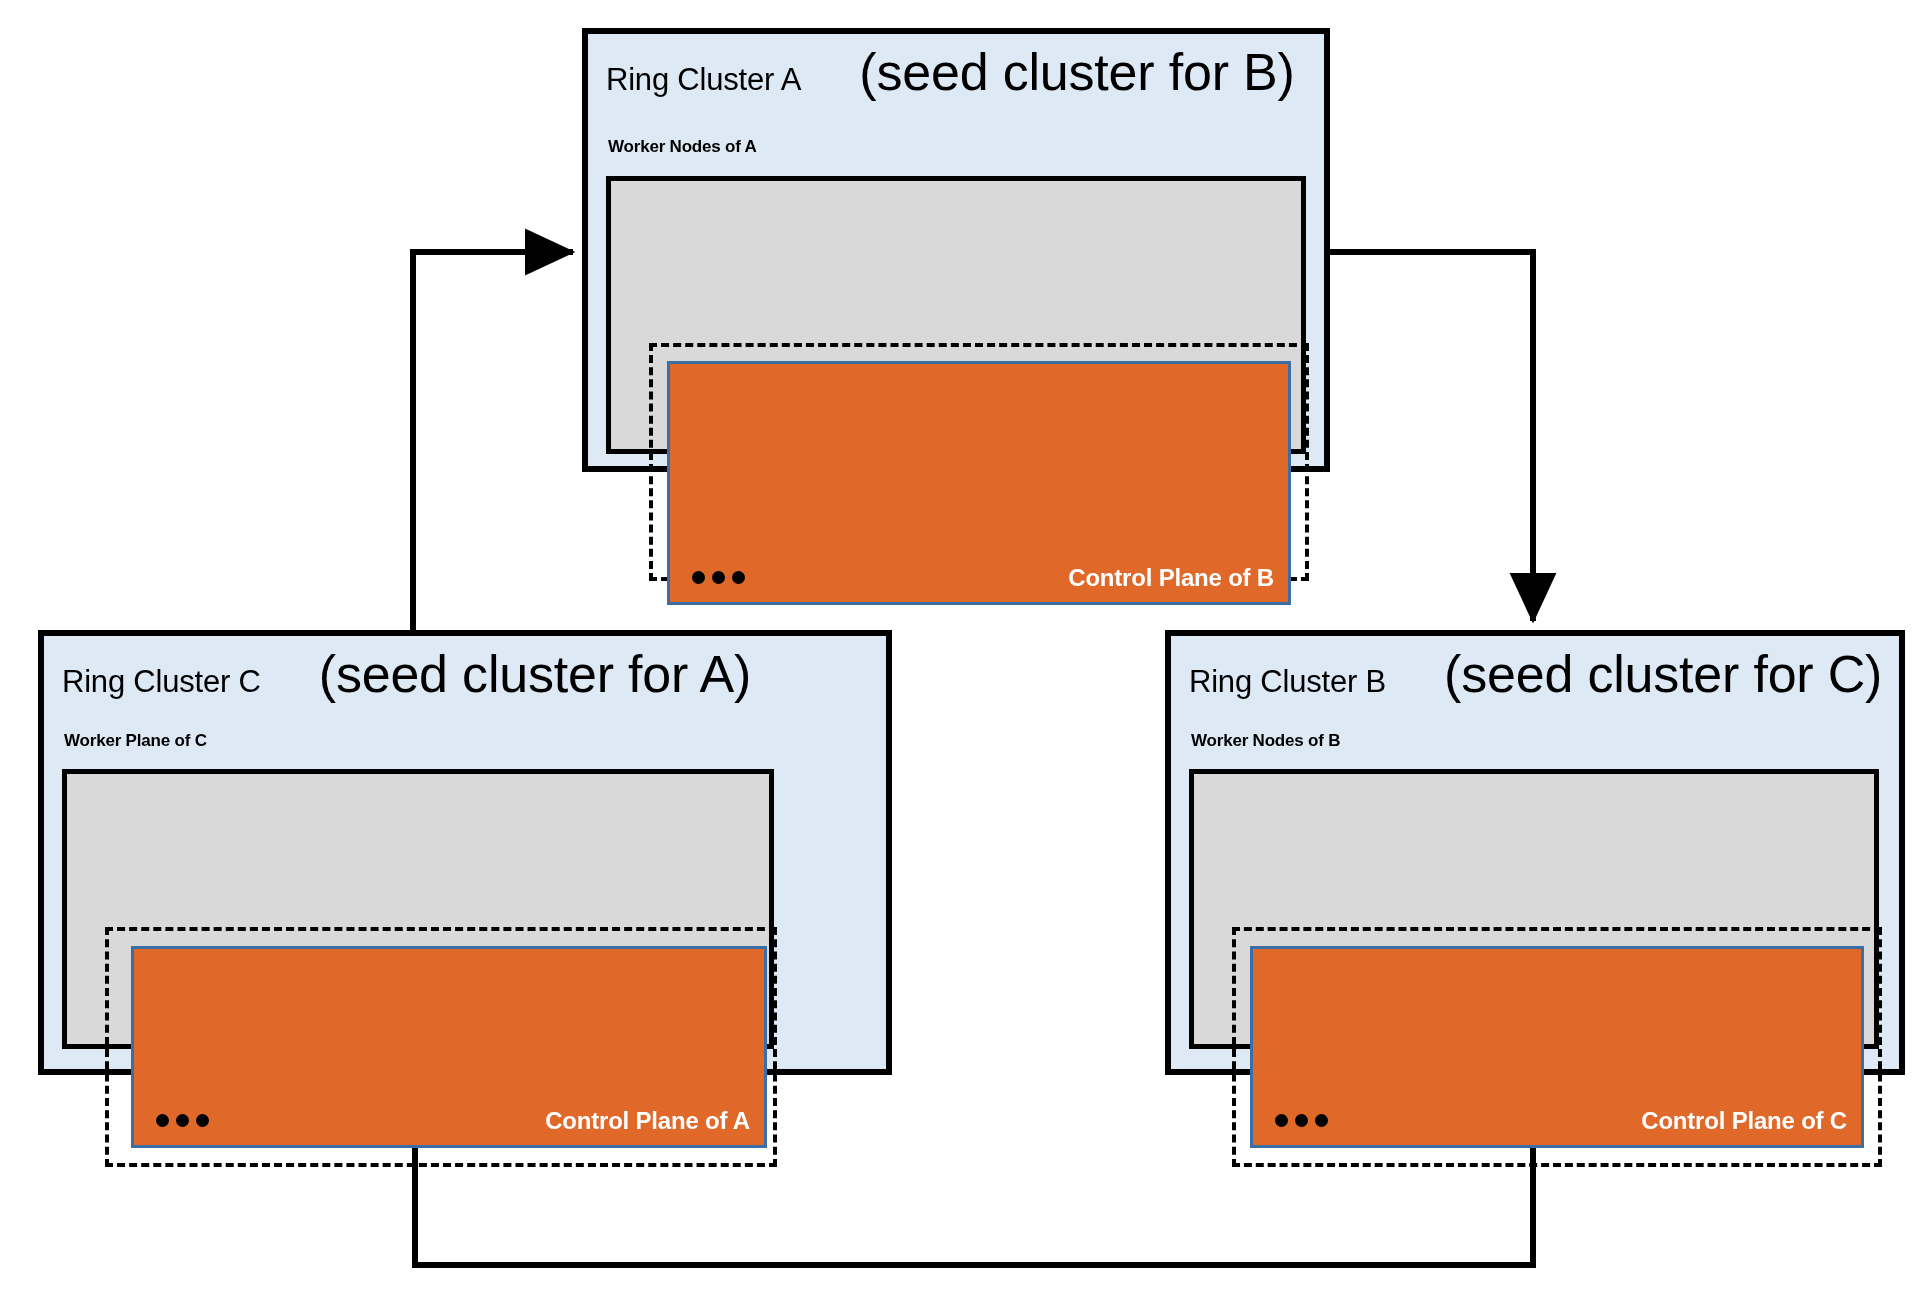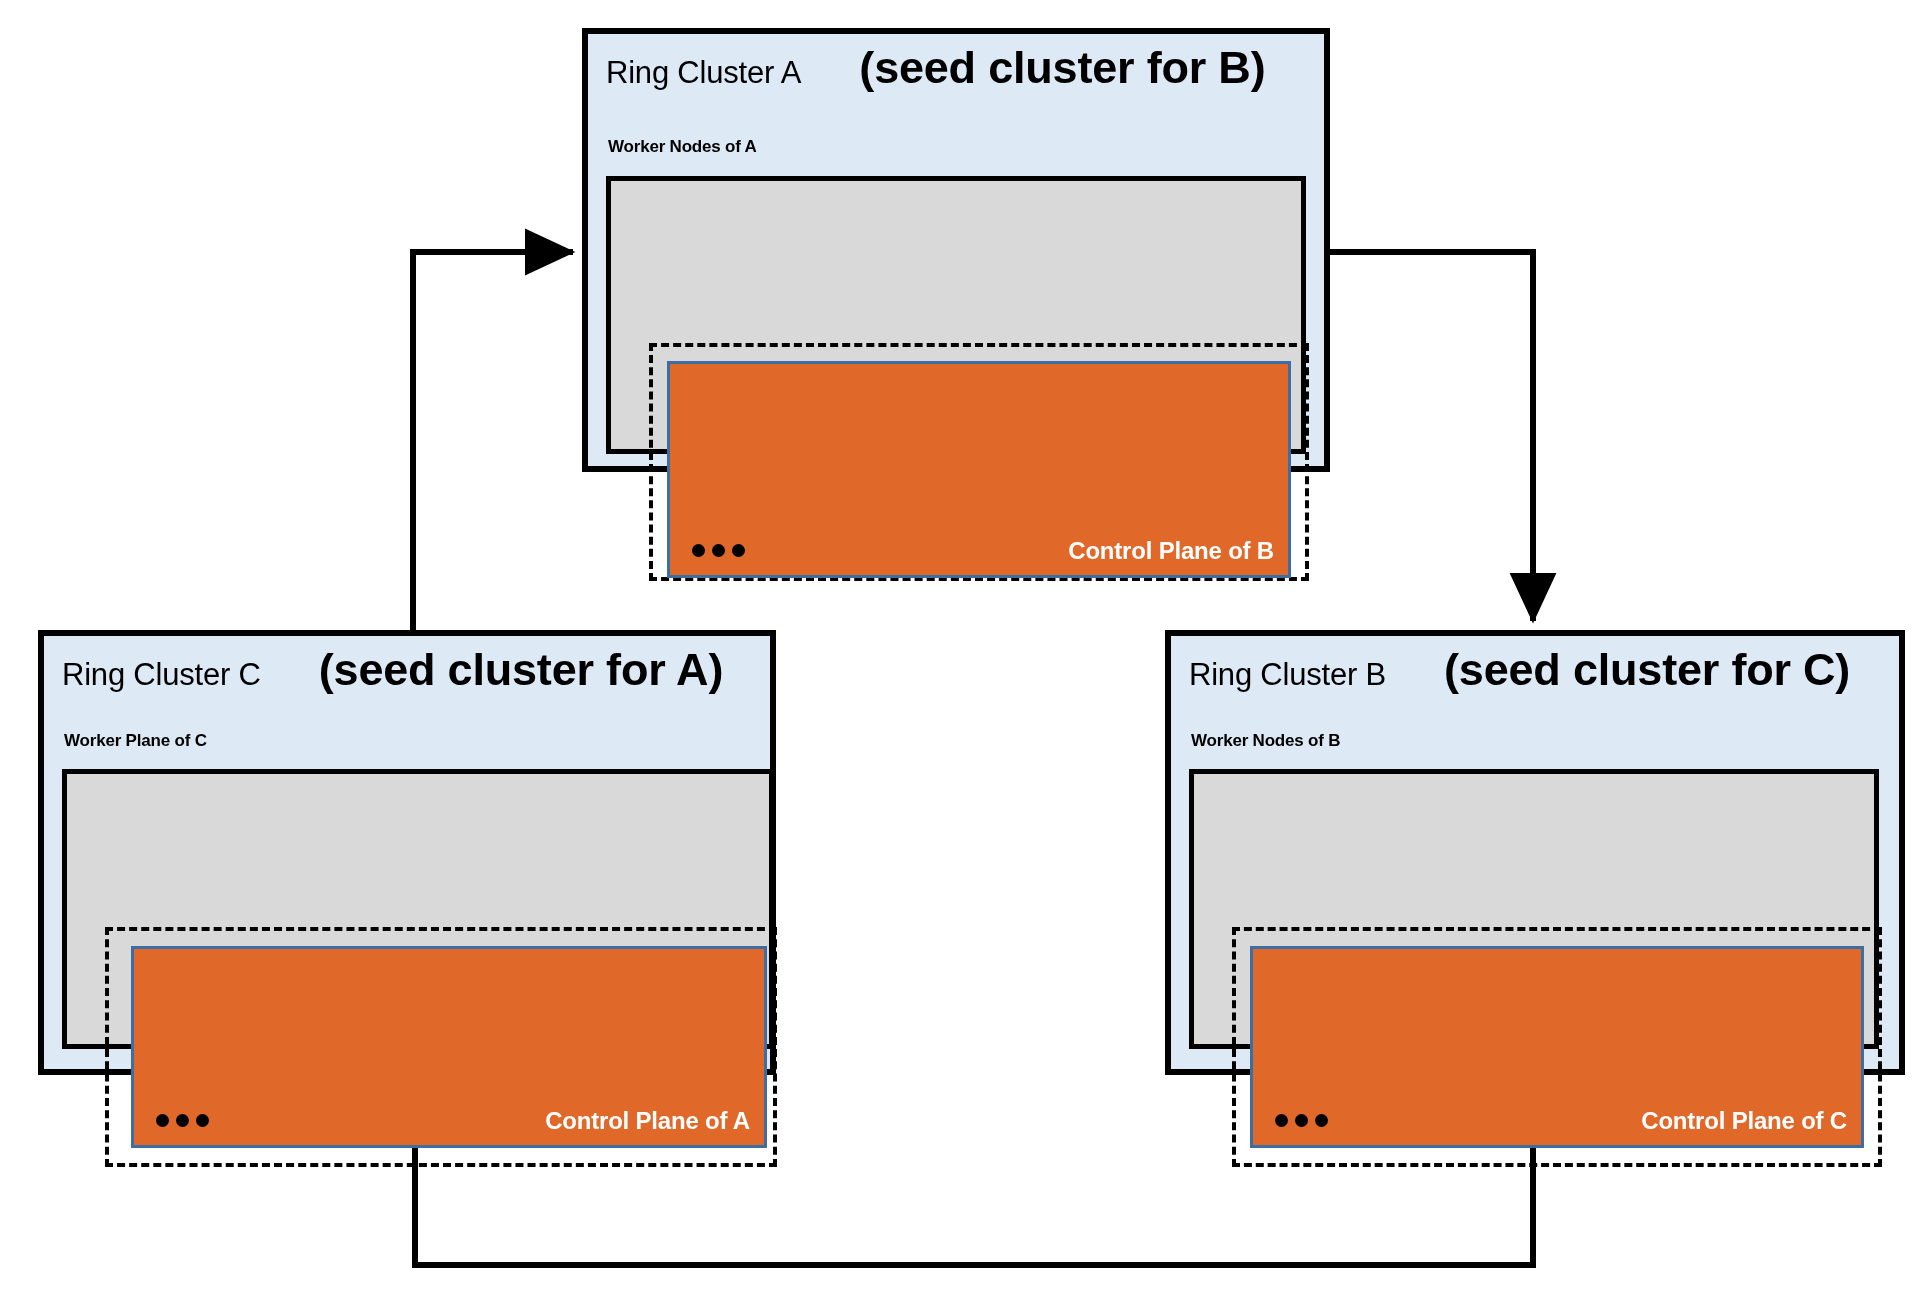--- a/index.html
+++ b/index.html
@@ -46,22 +46,22 @@
     align-items: baseline;
     white-space: nowrap;
   }
   .cluster-title {
     font-size: 31px;
     font-weight: 400;
     color: #000000;
     letter-spacing: -0.2px;
   }
   .cluster-subtitle {
-    font-size: 45px;
-    font-weight: 700;
+    font-size: 52px;
+    font-weight: 400;
     color: #000000;
     margin-left: 58px;
     letter-spacing: -0.2px;
   }
   .worker-label {
     position: absolute;
     left: 20px;
     font-size: 17px;
     font-weight: 700;
     color: #000000;
@@ -111,36 +111,36 @@
   .cp-dots i {
     display: block;
     width: 13px;
     height: 13px;
     border-radius: 50%;
     background: #000000;
   }
 
   
   #cluster-a { left: 582px;  top: 28px;   width: 748px; height: 444px; }
-  #cluster-c { left: 38px;   top: 630px;  width: 738px; height: 445px; }
+  #cluster-c { left: 38px;   top: 630px;  width: 854px; height: 445px; }
   #cluster-b { left: 1165px; top: 630px;  width: 740px; height: 445px; }
 
   #cluster-a .worker-label { top: 103px; }
   #cluster-c .worker-label { top: 95px; }
   #cluster-b .worker-label { top: 95px; }
 
   #cluster-a .worker-box { left: 18px; top: 142px; width: 700px; height: 278px; }
   #cluster-c .worker-box { left: 18px; top: 133px; width: 712px; height: 280px; }
   #cluster-b .worker-box { left: 18px; top: 133px; width: 690px; height: 280px; }
 
   #cluster-a .dashed-box { left: 38px; top: 162px; width: 660px; height: 238px; }
   #cluster-c .dashed-box { left: 38px; top: 153px; width: 672px; height: 240px; }
   #cluster-b .dashed-box { left: 38px; top: 153px; width: 650px; height: 240px; }
 
-  #cluster-a .control-plane { left: 56px; top: 180px; width: 624px; height: 217px; }
+  #cluster-a .control-plane { left: 56px; top: 180px; width: 624px; height: 244px; }
   #cluster-c .control-plane { left: 64px; top: 172px; width: 636px; height: 202px; }
   #cluster-b .control-plane { left: 56px; top: 172px; width: 614px; height: 202px; }
 </style>
 </head>
 <body>
 
 <div id="stage">
 
   <svg id="arrows" viewBox="0 0 1924 1306" width="1924" height="1306" xmlns="http://www.w3.org/2000/svg">
     <defs>

